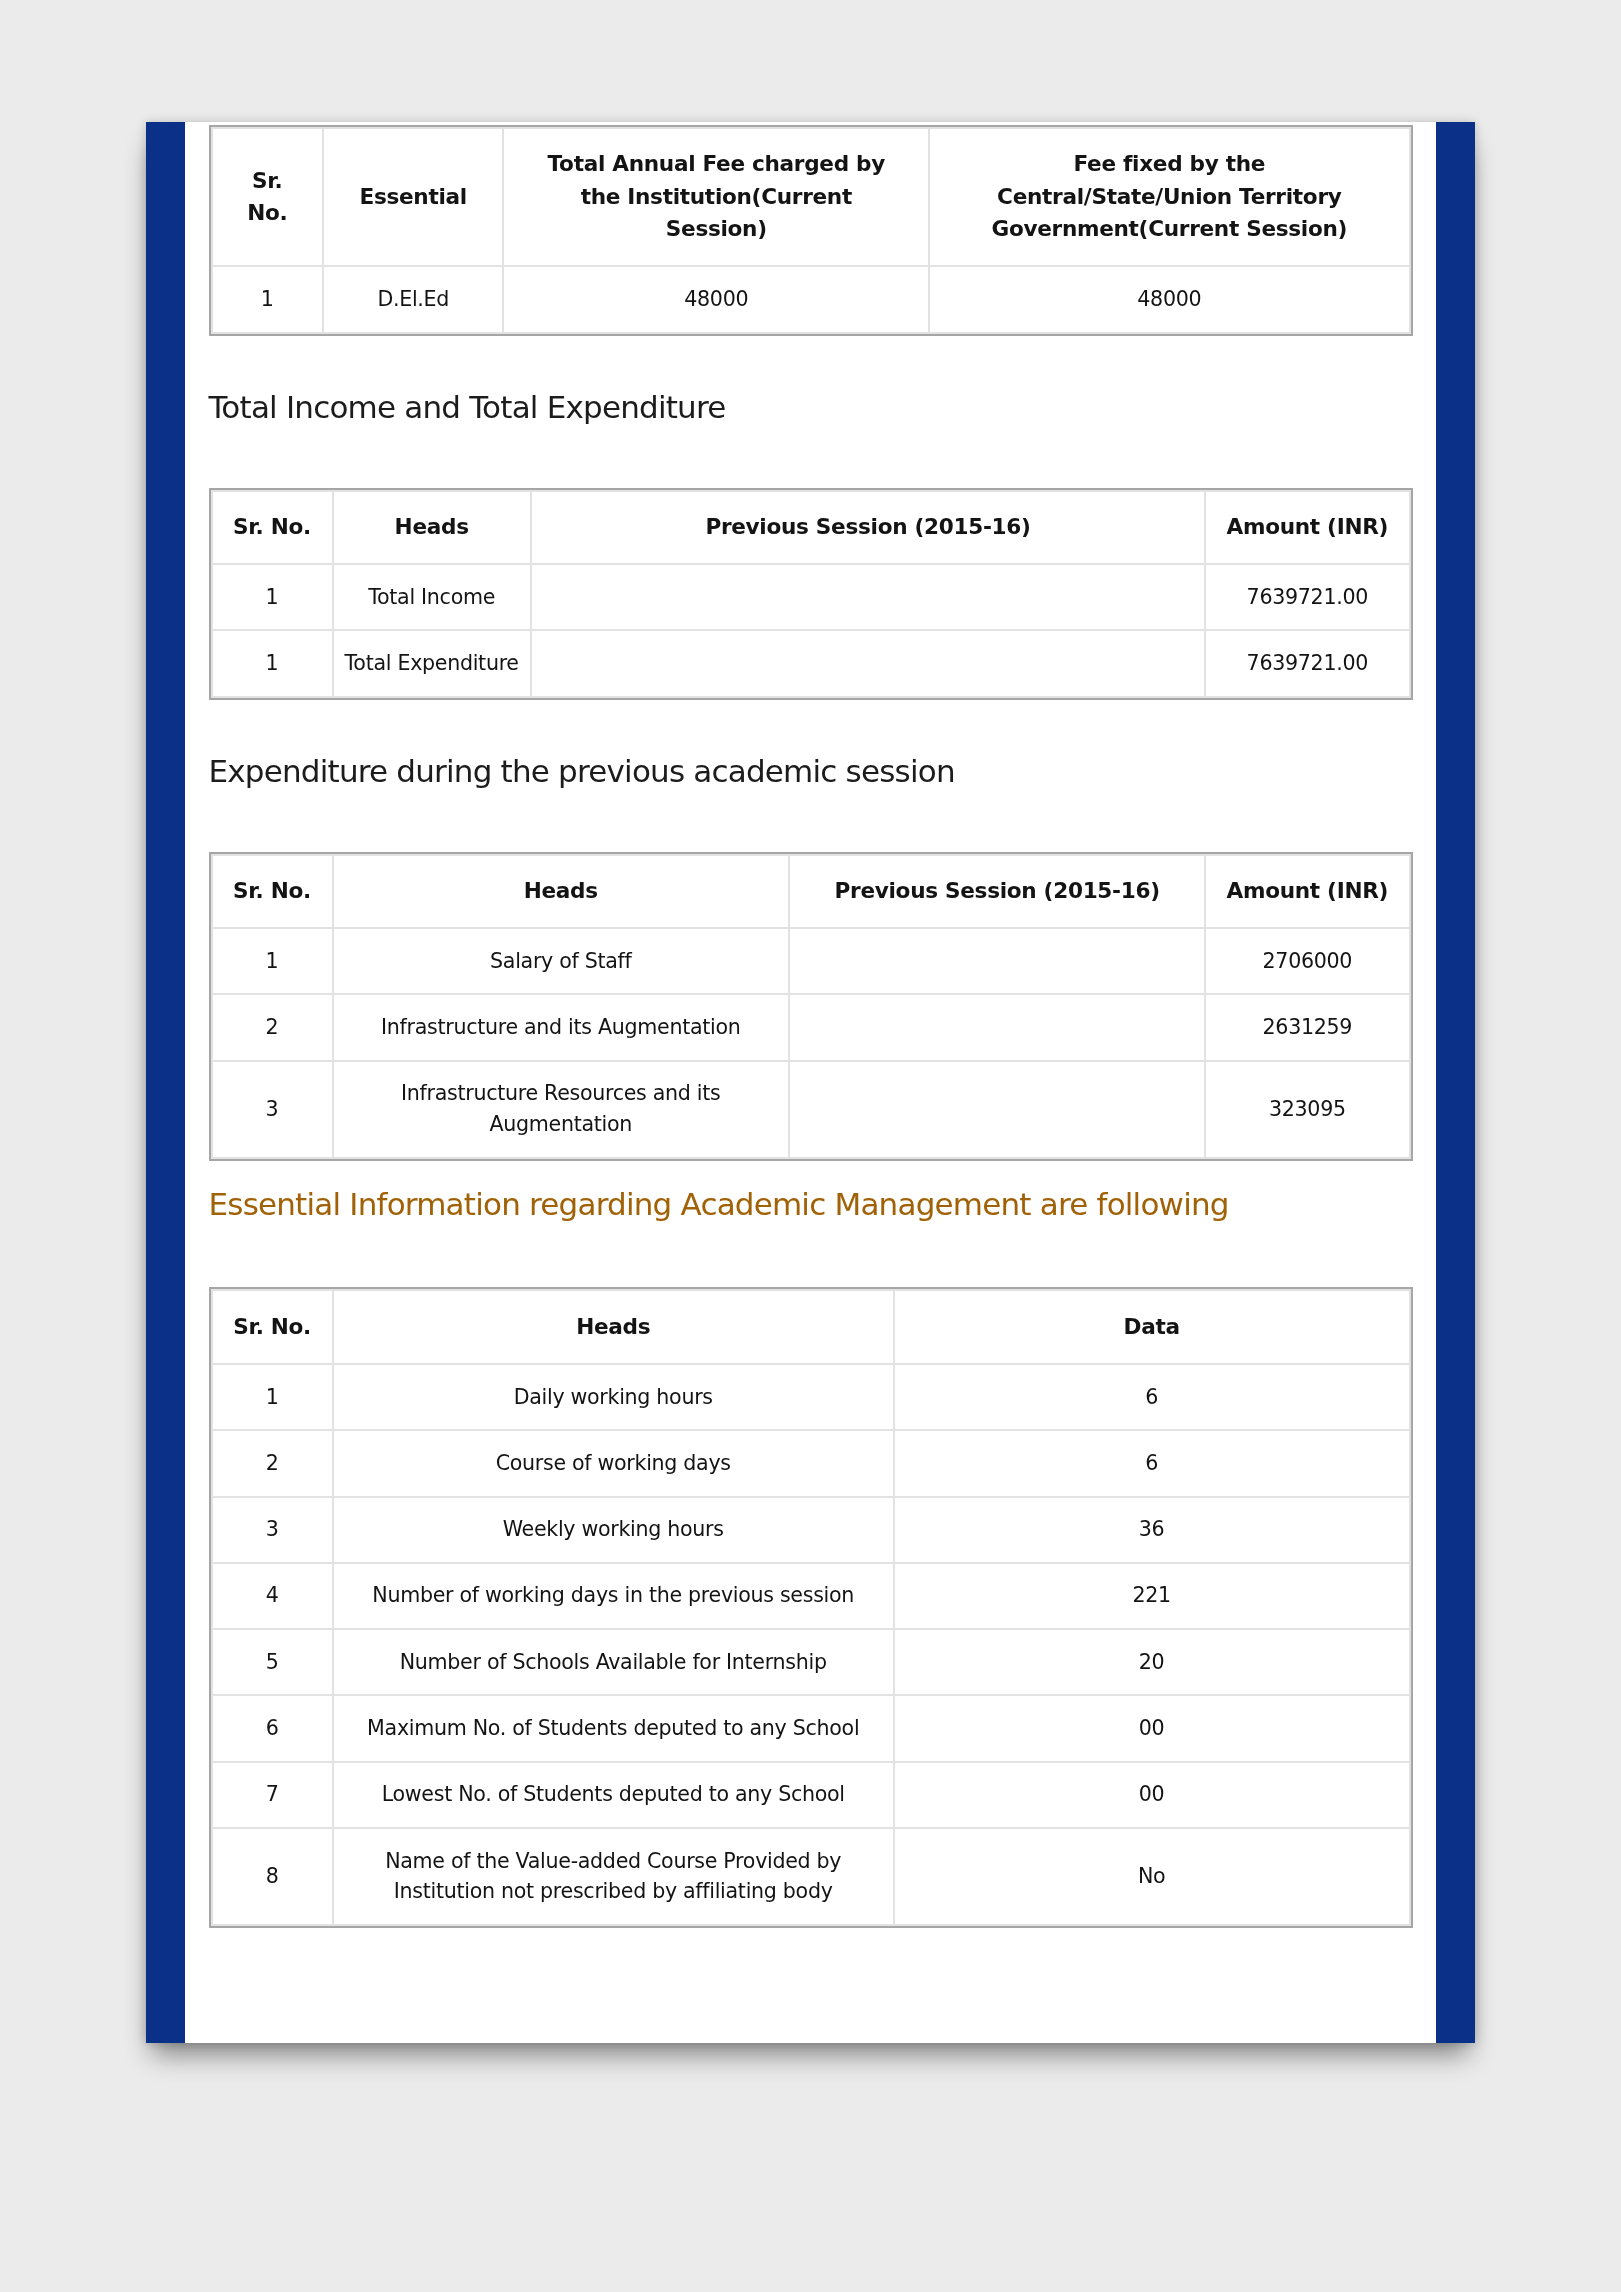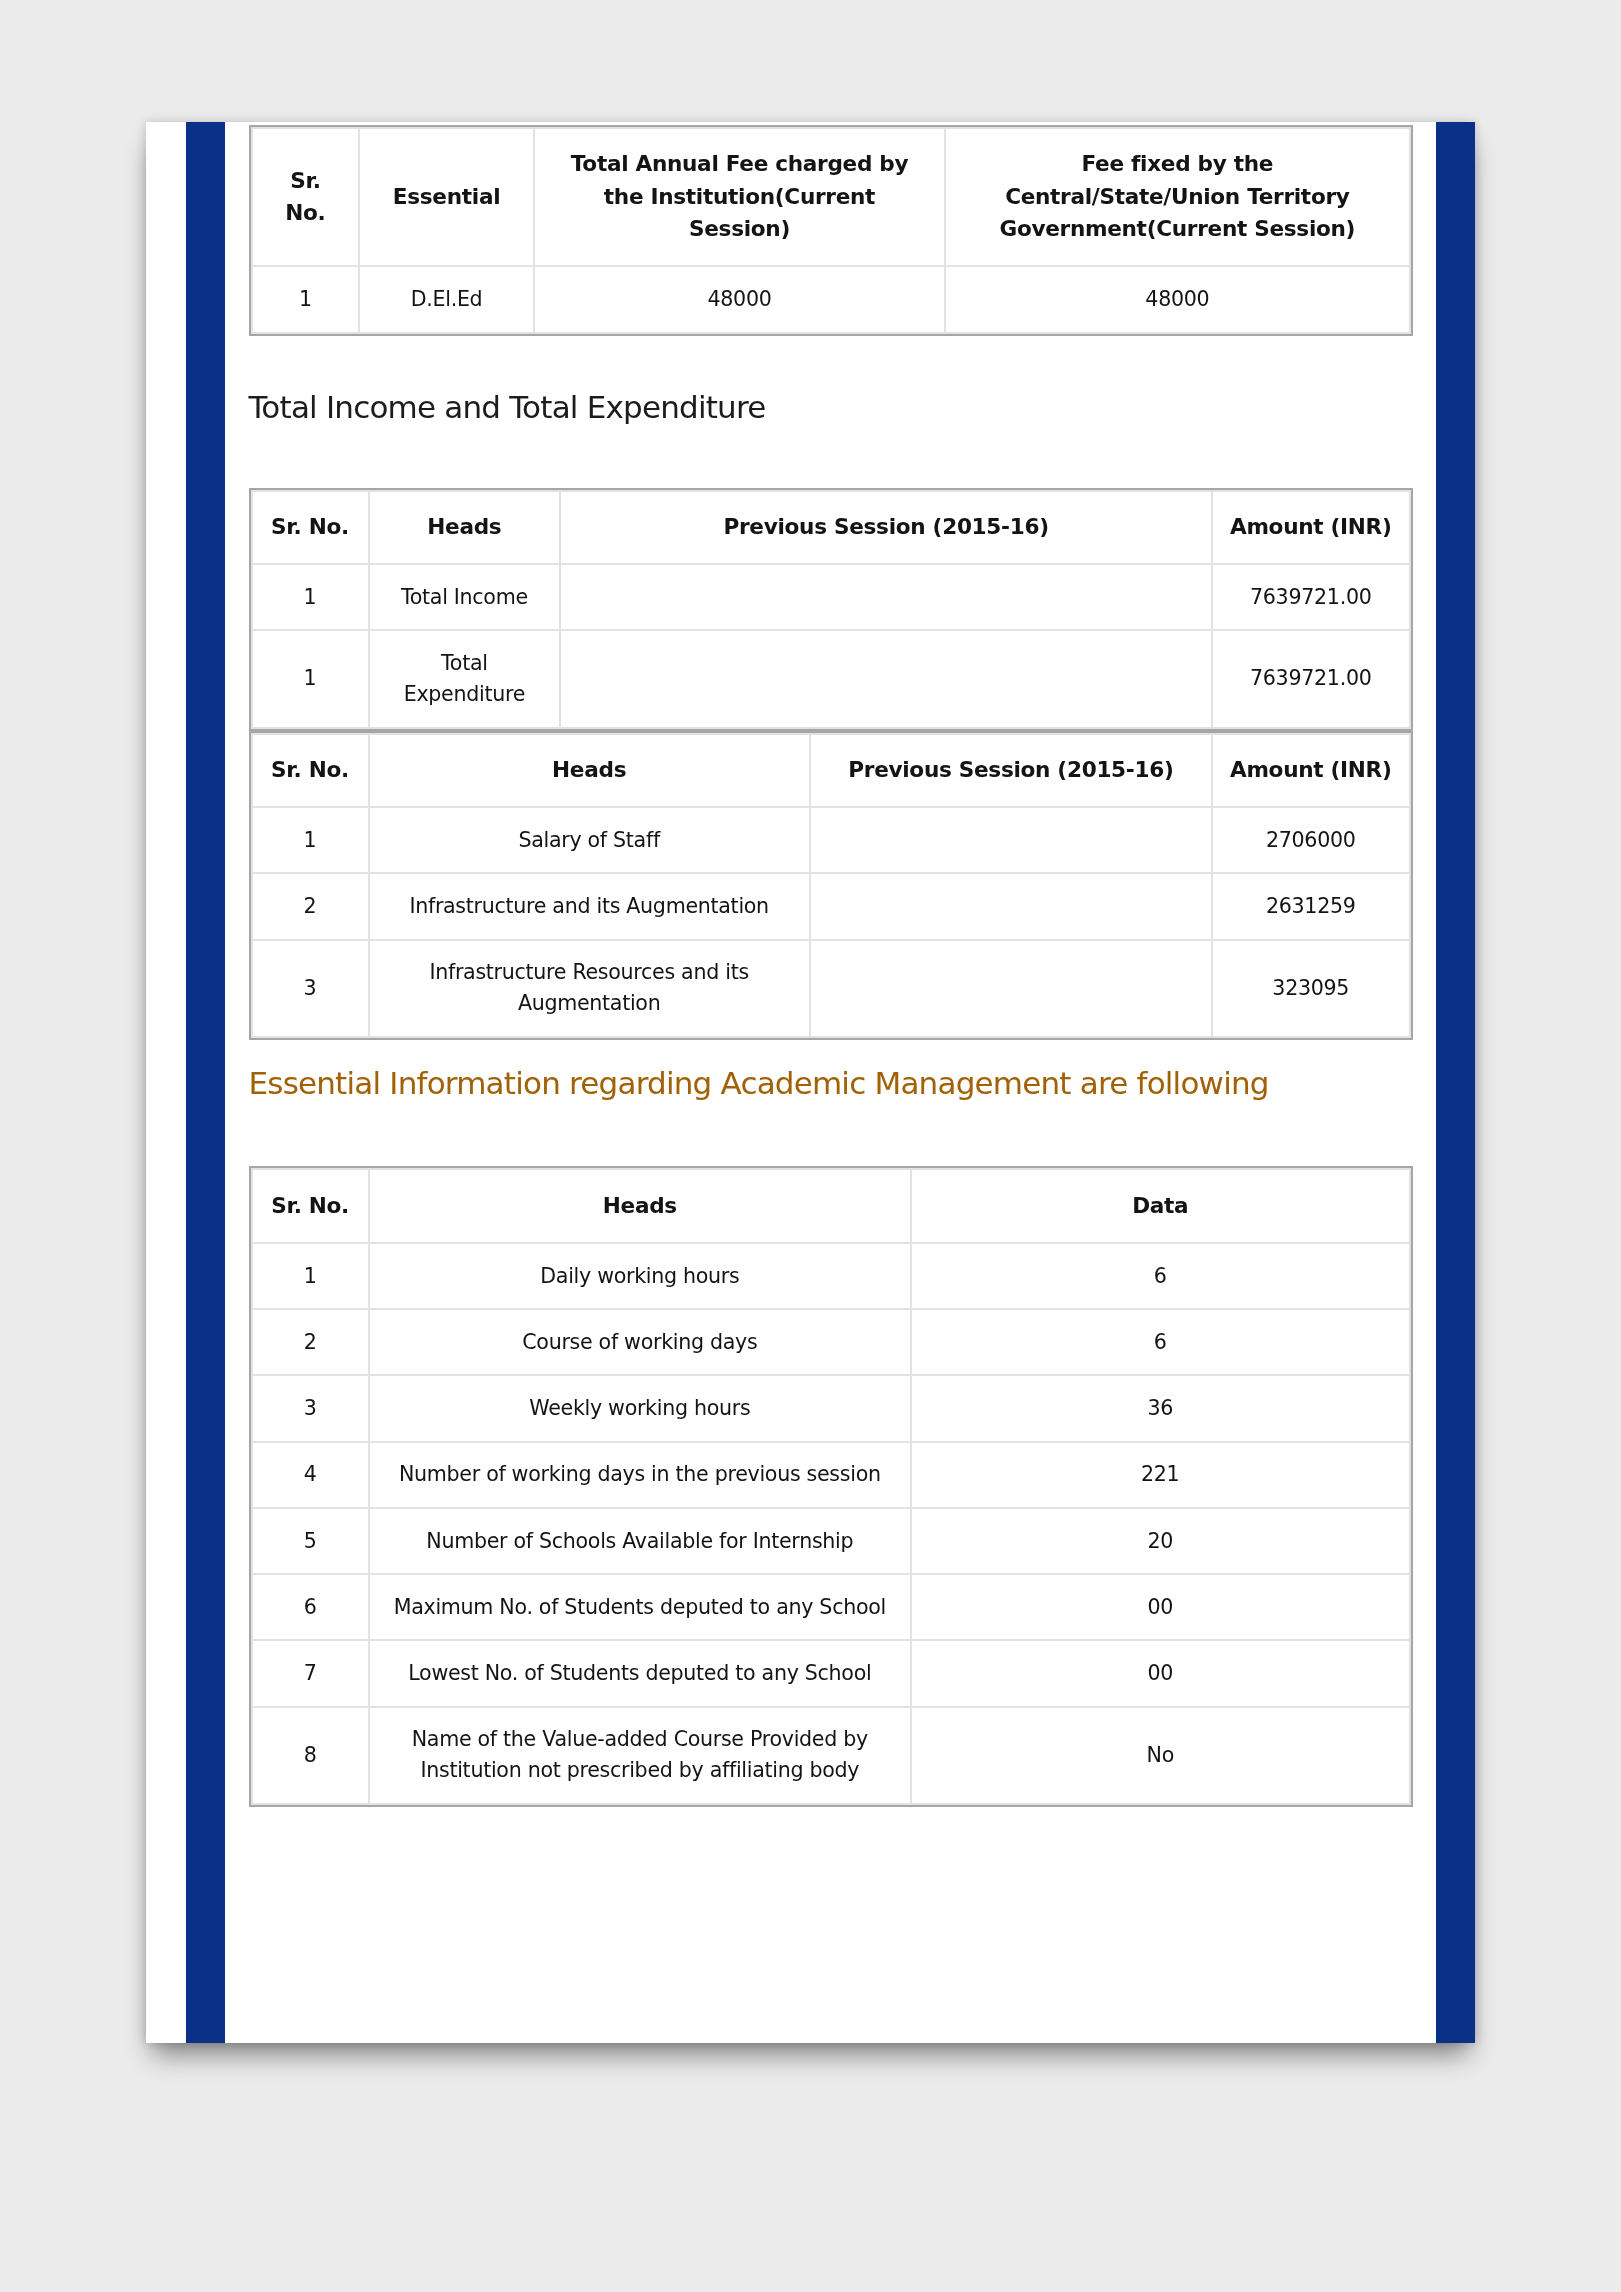--- a/index.html
+++ b/index.html
@@ -1,20 +1,20 @@
 <!DOCTYPE html>
 <html style="--blue: #0a3187; --bg: #ebebeb;"><head>
 <meta charset="utf-8">
 <style>
   :root{ --blue:#0a3187; --bg:#ebebeb; --frame:#a6a6a6; --gap:#e2e2e2; --ink:#141414; }
   *{ margin:0; padding:0; box-sizing:border-box; }
   body{ font-family:"DejaVu Sans","Liberation Sans",sans-serif; background:var(--bg); }
   .canvas{ position:relative; width:1621px; height:2293px; background:var(--bg); overflow:hidden; }
   .page{ position:absolute; left:146px; top:122px; width:1329px; height:1921px; background:#ffffff;
-         display:flex; box-shadow:0 17.6px 25.5px -5.9px rgba(0,0,0,.45), 0 0 9.8px rgba(0,0,0,.18);padding-left:40px; }
+         display:flex; box-shadow:0 17.6px 25.5px -5.9px rgba(0,0,0,.45), 0 0 9.8px rgba(0,0,0,.18); }
   .edge{ width:39px; flex:0 0 39px; background:var(--blue); }
   .content{ flex:1; padding:2.9px 23.5px 0 23.5px; overflow:hidden; }
 
   table{ width:100%; border-collapse:separate; border-spacing:2.9px; background:var(--gap);
          border:2px solid var(--frame); table-layout:fixed; }
   th,td{ background:#ffffff; text-align:center; vertical-align:middle; color:var(--ink);
          line-height:1.5; letter-spacing:-0.3px; word-wrap:break-word; }
   th{ font-size:21.6px; font-weight:700; padding:19.6px 9.8px; }
   td{ font-size:20.6px; font-weight:400; padding:16.7px 9.8px; }
   table.fee th{ padding:19.6px 29px; }
@@ -82,20 +82,21 @@
             </tr>
             <tr>
               <td>1</td>
               <td>Total Expenditure</td>
               <td></td>
               <td>7639721.00</td>
             </tr>
           </tbody>
         </table>
 
+      <h3 class="section-title">Expenditure during the previous academic session</h3>
 
       <table>
         <colgroup>
             <col style="width:10%">
             <col style="width:38.2%">
             <col style="width:34.8%">
             <col style="width:17%">
           </colgroup>
       <thead>
             <tr>

